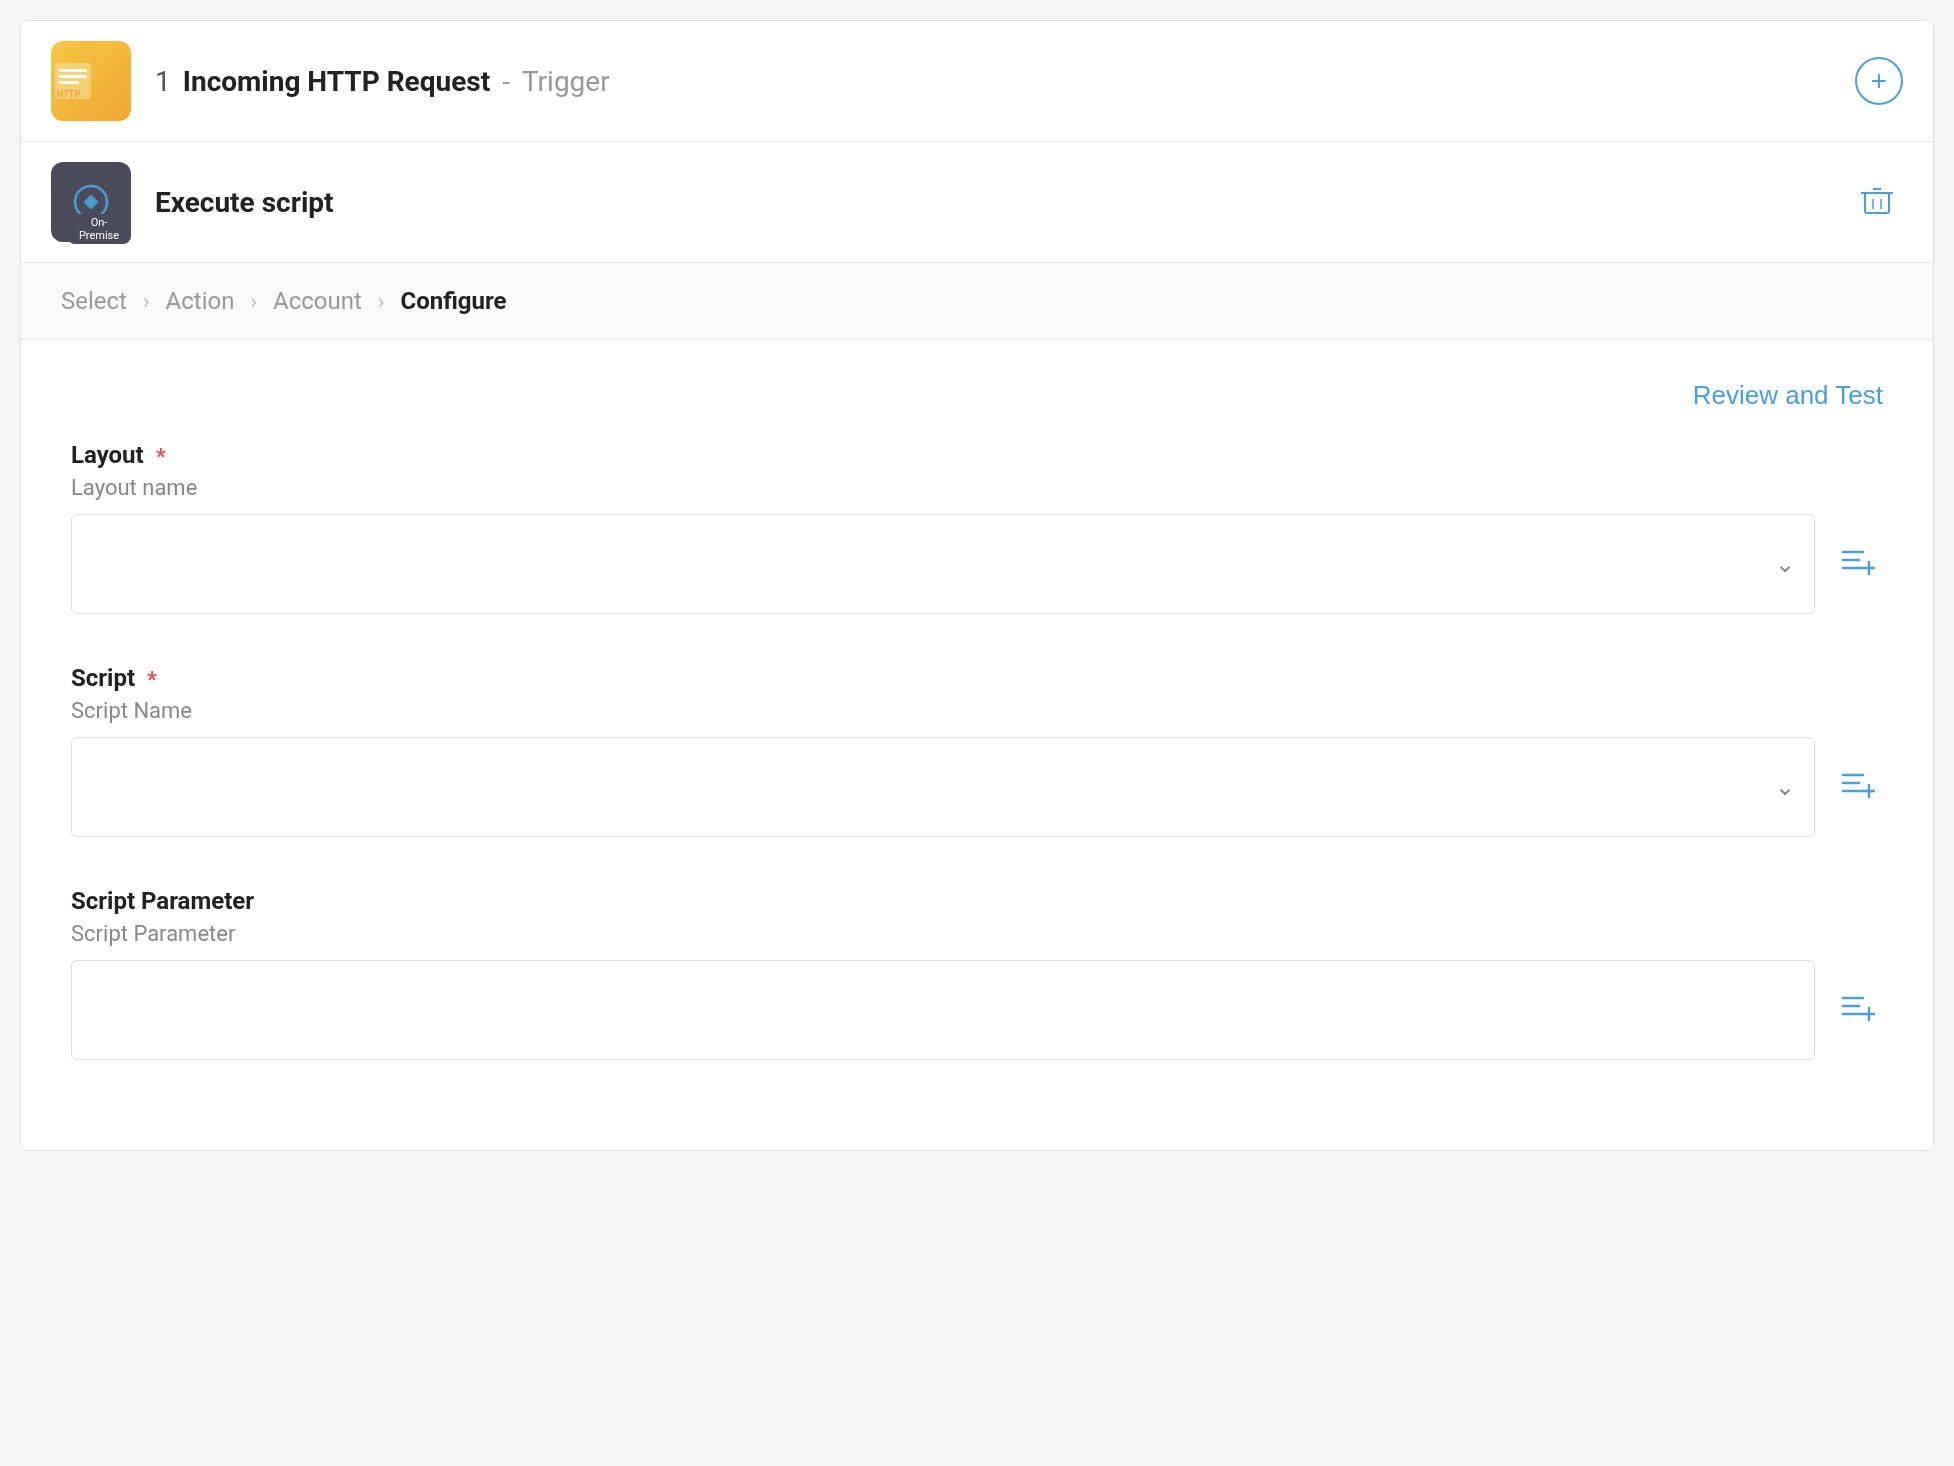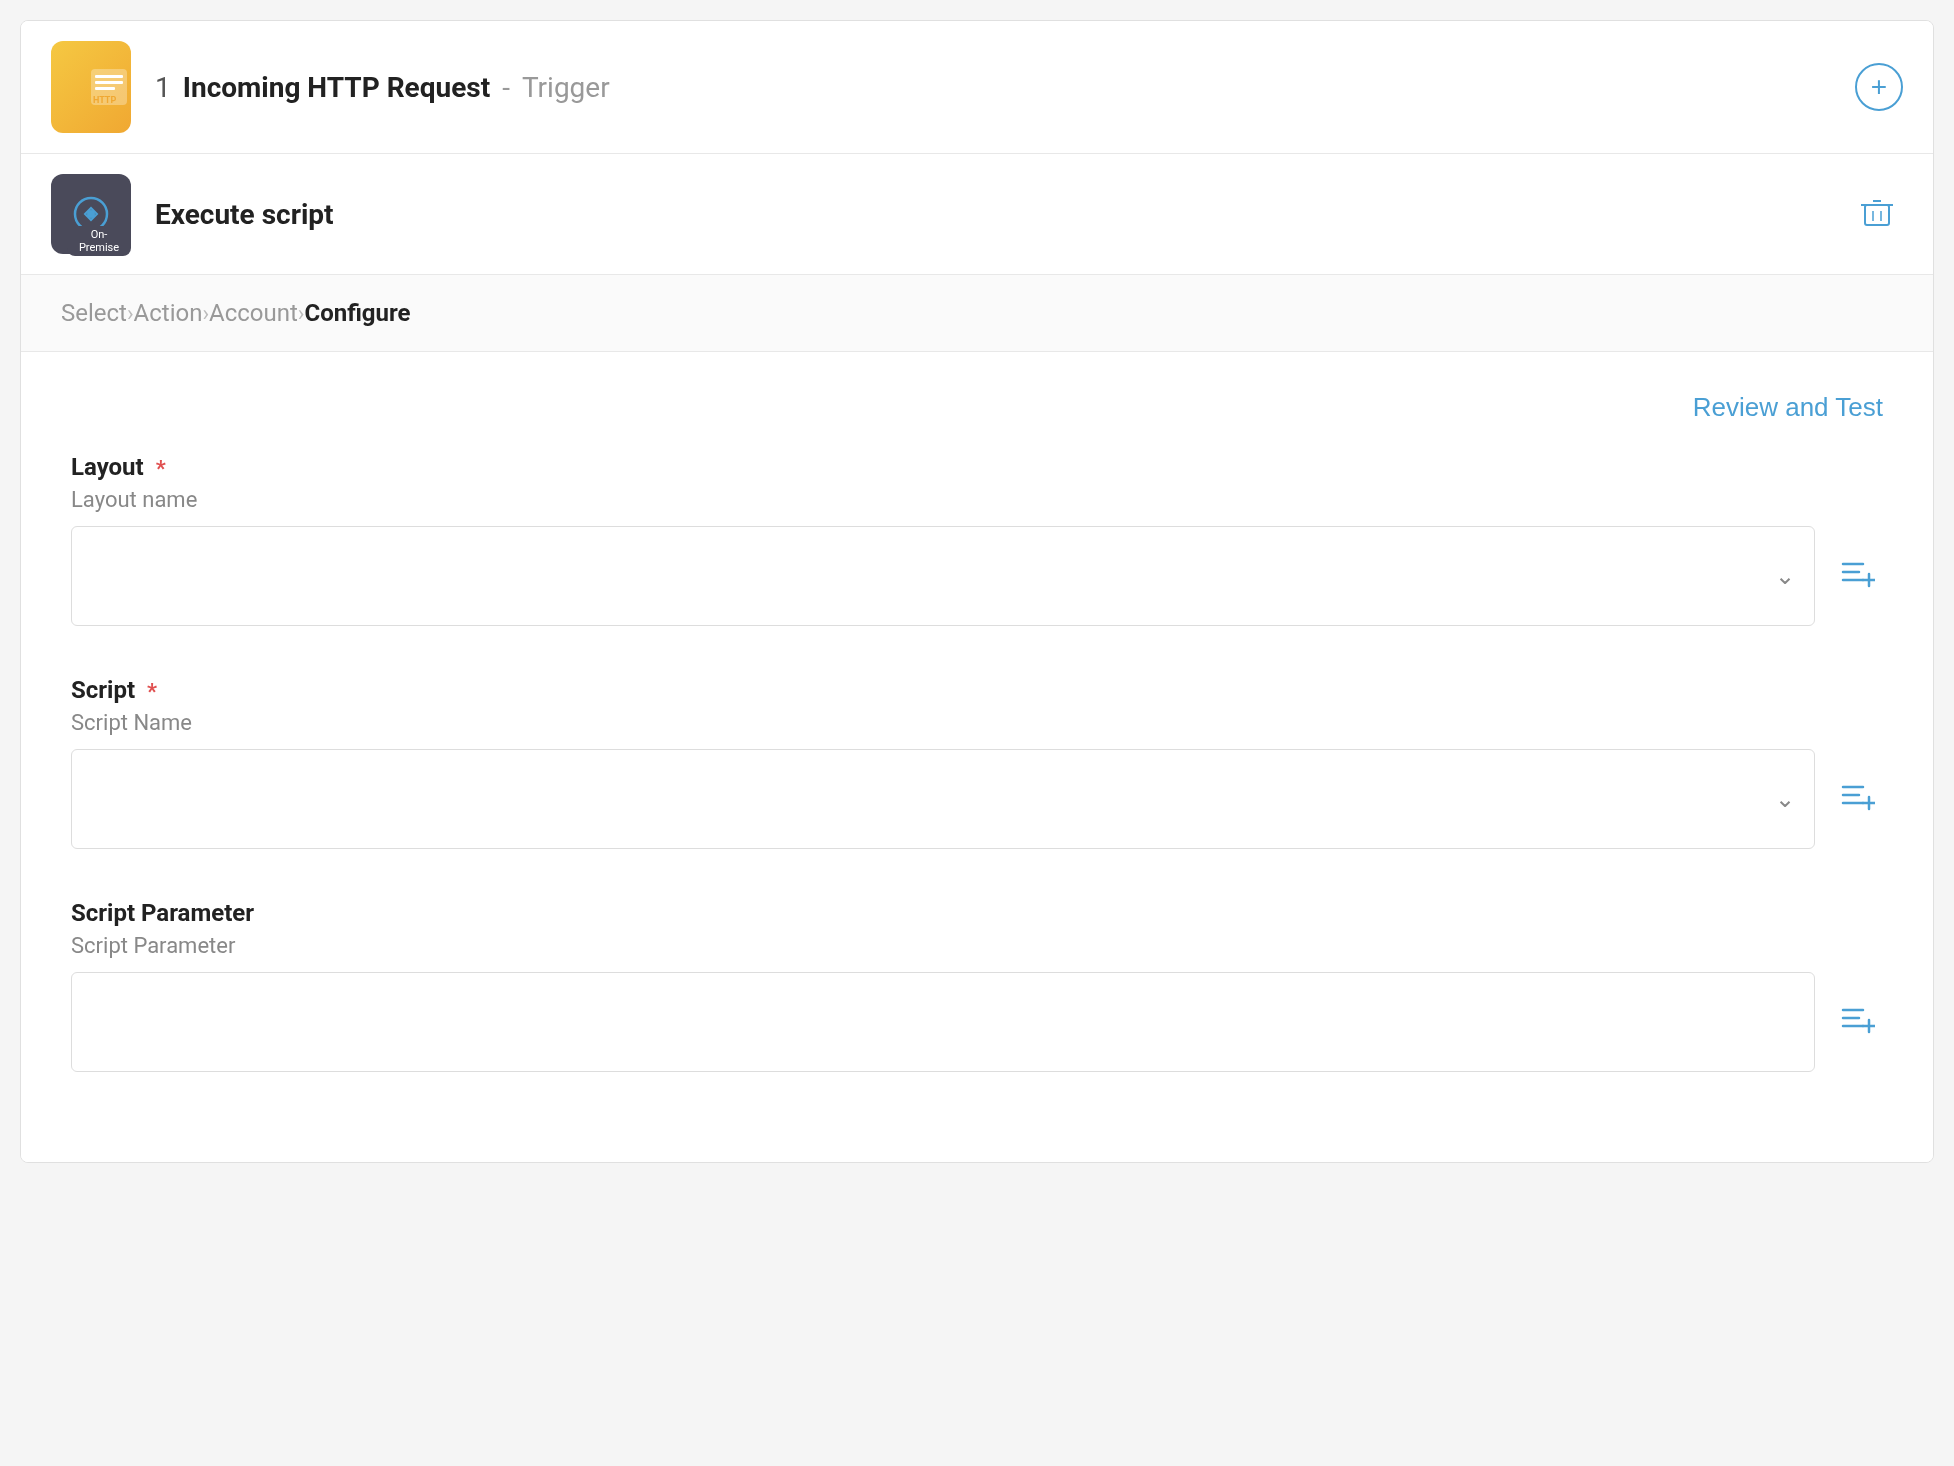--- a/index.html
+++ b/index.html
@@ -28,26 +28,26 @@
     .trigger-row {
       display: flex;
       align-items: center;
       padding: 20px 30px;
       border-bottom: 1px solid #e8e8e8;
       background: #fff;
     }
 
     .trigger-icon {
       width: 80px;
-      height: 92px;
+      height: 80px;
       background: linear-gradient(135deg, #f5c842, #f0a832);
       border-radius: 12px;
       display: flex;
       align-items: center;
-      justify-content: flex-end;
+      justify-content: flex-start;
       margin-right: 24px;
       flex-shrink: 0;
     }
 
     .trigger-icon svg {
       width: 44px;
       height: 44px;
     }
 
     .trigger-info {
@@ -153,20 +153,21 @@
       height: 36px;
     }
 
     
     .steps-nav {
       display: flex;
       align-items: center;
       padding: 24px 40px;
       border-bottom: 1px solid #e8e8e8;
       background: #fafafa;
+      gap: 16px;
     }
 
     .step-item {
       font-size: 24px;
       color: #999;
       cursor: pointer;
     }
 
     .step-item.active {
       color: #222;

